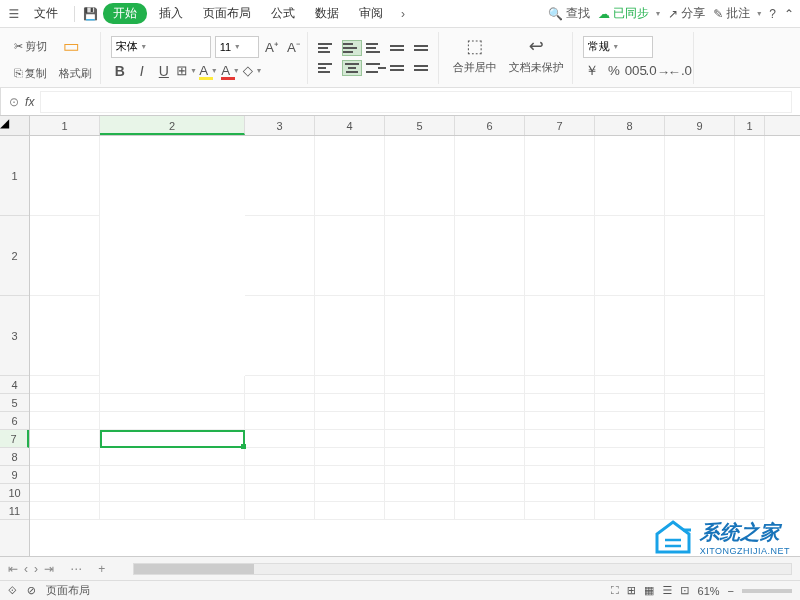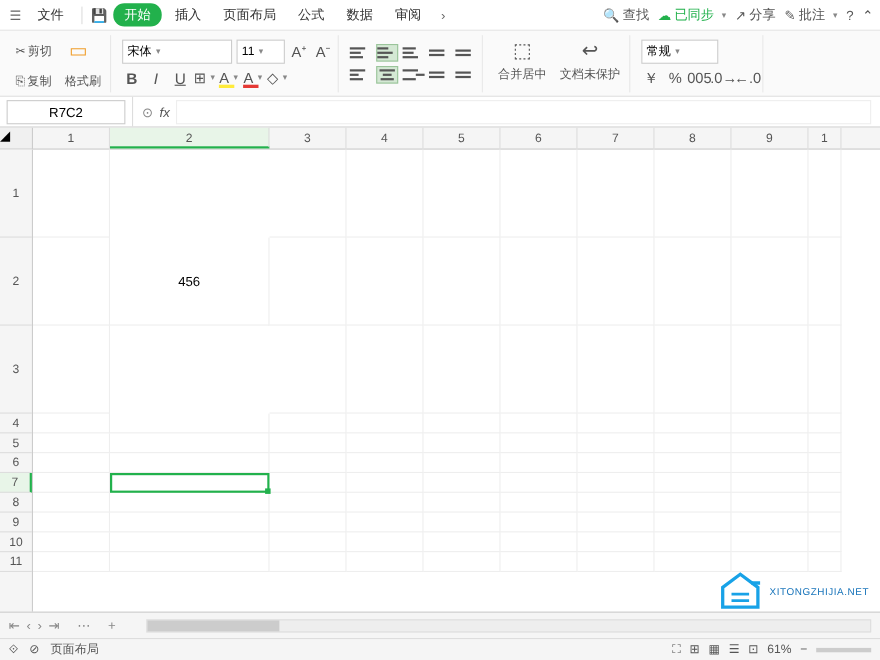--- a/index.html
+++ b/index.html
@@ -240,21 +240,20 @@
         </button>
       <button class="sq-btn">%</button>
       <button class="sq-btn">005</button>
       <button class="sq-btn">.0→</button>
       <button class="sq-btn">←.0</button>
     </div>
   </div>
 </div>
 
 <div class="formula-bar">
-  <div class="name-box">R7C2</div>
   <div class="fx-area">
     <span style="color:#888">⊙</span>
     <span style="font-style:italic;color:#555">fx</span>
     <div class="fx-input"></div>
   </div>
 </div>
 
 <div class="grid-area">
   <div class="corner">◢</div>
   <div class="col-headers" id="colheaders">
@@ -286,21 +285,20 @@
       <div class="cell" style="left: 0px; top: 0px; width: 70px; height: 80px;"></div>
       <div class="cell" style="left: 215px; top: 0px; width: 70px; height: 80px;"></div>
       <div class="cell" style="left: 285px; top: 0px; width: 70px; height: 80px;"></div>
       <div class="cell" style="left: 355px; top: 0px; width: 70px; height: 80px;"></div>
       <div class="cell" style="left: 425px; top: 0px; width: 70px; height: 80px;"></div>
       <div class="cell" style="left: 495px; top: 0px; width: 70px; height: 80px;"></div>
       <div class="cell" style="left: 565px; top: 0px; width: 70px; height: 80px;"></div>
       <div class="cell" style="left: 635px; top: 0px; width: 70px; height: 80px;"></div>
       <div class="cell" style="left: 705px; top: 0px; width: 30px; height: 80px;"></div>
       <div class="cell" style="left: 0px; top: 80px; width: 70px; height: 80px;"></div>
-      <div class="cell" style="left: 70px; top: 80px; width: 145px; height: 80px;">456</div>
       <div class="cell" style="left: 215px; top: 80px; width: 70px; height: 80px;"></div>
       <div class="cell" style="left: 285px; top: 80px; width: 70px; height: 80px;"></div>
       <div class="cell" style="left: 355px; top: 80px; width: 70px; height: 80px;"></div>
       <div class="cell" style="left: 425px; top: 80px; width: 70px; height: 80px;"></div>
       <div class="cell" style="left: 495px; top: 80px; width: 70px; height: 80px;"></div>
       <div class="cell" style="left: 565px; top: 80px; width: 70px; height: 80px;"></div>
       <div class="cell" style="left: 635px; top: 80px; width: 70px; height: 80px;"></div>
       <div class="cell" style="left: 705px; top: 80px; width: 30px; height: 80px;"></div>
       <div class="cell" style="left: 0px; top: 160px; width: 70px; height: 80px;"></div>
       <div class="cell" style="left: 215px; top: 160px; width: 70px; height: 80px;"></div>
@@ -424,15 +422,16 @@
   </div>
 </div>
 
 <div class="watermark">
   <svg class="wm-icon" viewBox="0 0 40 36">
     <path d="M20 2 L36 14 L36 32 L4 32 L4 14 Z" fill="none" stroke="#0099e5" stroke-width="3"></path>
     <path d="M12 20 L28 20 M12 26 L28 26" stroke="#0099e5" stroke-width="2.5"></path>
     <path d="M30 10 L38 10" stroke="#0099e5" stroke-width="3"></path>
   </svg>
   <div class="wm-text">
+    <span class="wm-title">系统之家</span>
     <span class="wm-url">XITONGZHIJIA.NET</span>
   </div>
 </div>
 
 </body></html>

